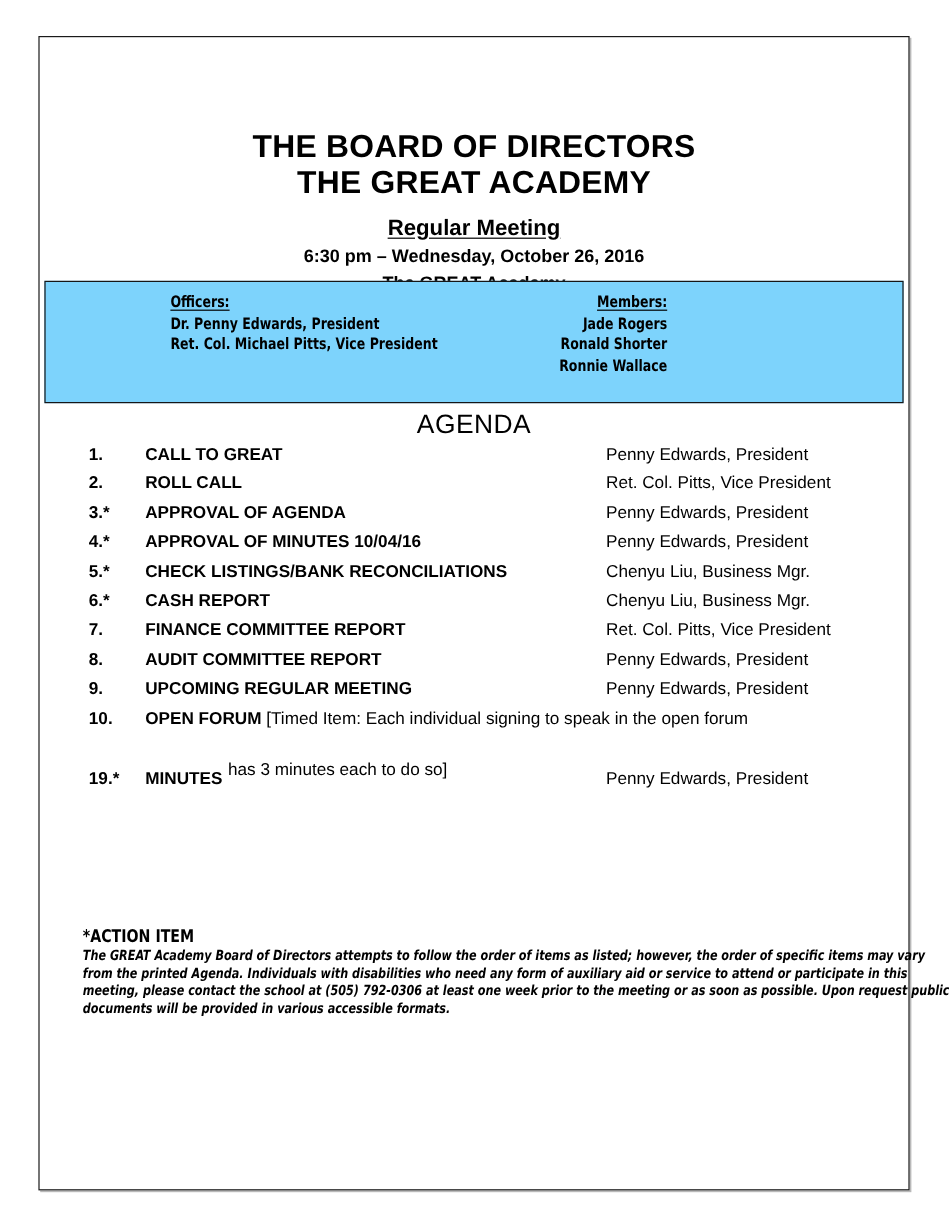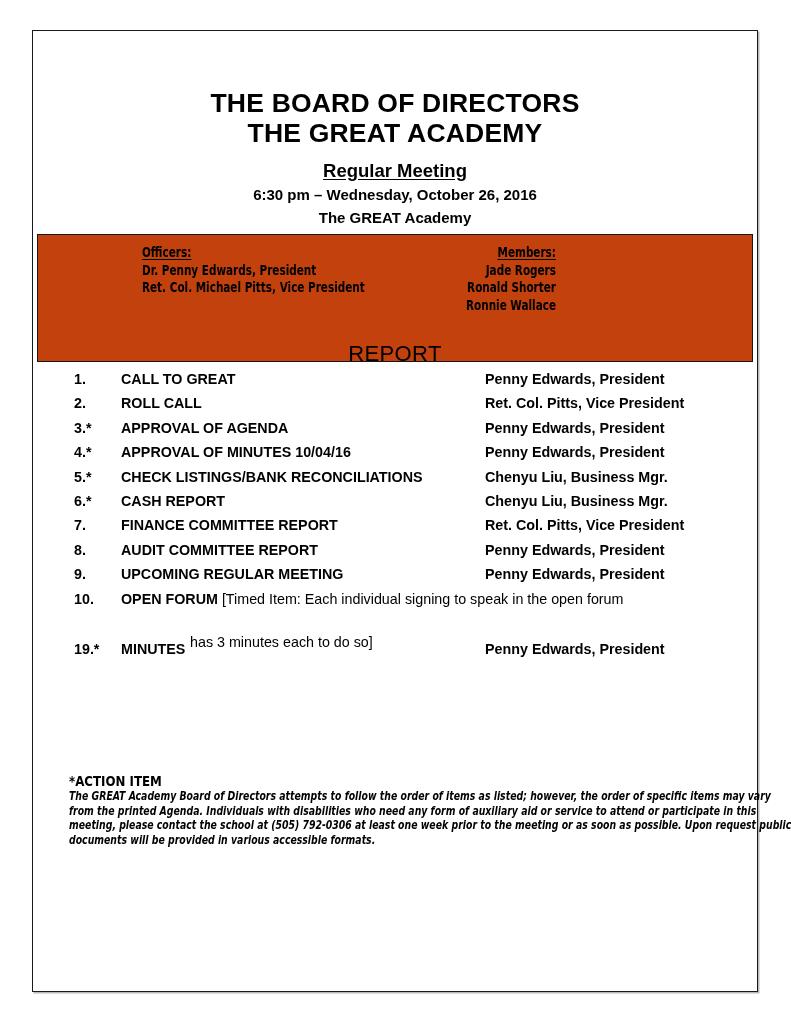--- a/index.html
+++ b/index.html
@@ -25,21 +25,21 @@
     height: 962px;
     border: 1px solid #1a1a1a;
     box-shadow: 1.5px 1.5px 0 0 #b9b9b9;
     background: #ffffff;
     box-sizing: border-box;
   }
 
   
   #heading-block {
     text-align: center;
-    margin-top: 57px;
+    margin-top: 76px;
   }
   .doc-title {
     font-size: 26.5px;
     font-weight: bold;
     letter-spacing: 0.2px;
     line-height: 30px;
   }
   .meeting-type {
     font-size: 18.5px;
     font-weight: bold;
@@ -54,22 +54,22 @@
     line-height: 19.5px;
     margin-top: 3px;
   }
 
   
   #roster-box {
     position: absolute;
     left: 4px;
     top: 203px;
     width: 716px;
-    height: 128px;
-    background: #c2410c;
+    height: 102px;
+    background: #7dd3fc;
     border: 1.6px solid #161616;
     box-sizing: border-box;
   }
   .roster-col {
     position: absolute;
     top: 9px;
   }
   #officers-col { left: 104px; }
   #members-col  { left: 428px; text-align: right; }
   .roster-head {
@@ -127,23 +127,23 @@
     left: 88px;
     font-size: 14.3px;
     font-weight: bold;
     white-space: nowrap;
   }
   .ag-title .note {
     font-weight: normal;
   }
   .ag-owner {
     position: absolute;
-    left: 452px;
-    font-size: 14.3px;
-    font-weight: bold;
+    left: 472px;
+    font-size: 14.3px;
+    font-weight: normal;
     white-space: nowrap;
   }
   
   #open-forum-cont {
     position: absolute;
     left: 145px;
     top: 263px;
     font-size: 14.3px;
     font-weight: normal;
     white-space: nowrap;
@@ -198,21 +198,21 @@
       <div class="roster-name">Ret. Col. Michael Pitts, Vice President</div>
     </div>
     <div class="roster-col" id="members-col">
       <div class="roster-head">Members:</div>
       <div class="roster-name">Jade Rogers</div>
       <div class="roster-name">Ronald Shorter</div>
       <div class="roster-name">Ronnie Wallace</div>
     </div>
   </div>
 
-  <div id="agenda-heading">REPORT</div>
+  <div id="agenda-heading">AGENDA</div>
 
   <div id="agenda-list">
 
     <div class="agenda-row">
       <span class="ag-num">1.</span>
       <span class="ag-title">CALL TO GREAT</span>
       <span class="ag-owner">Penny Edwards, President</span>
     </div>
 
     <div class="agenda-row">

